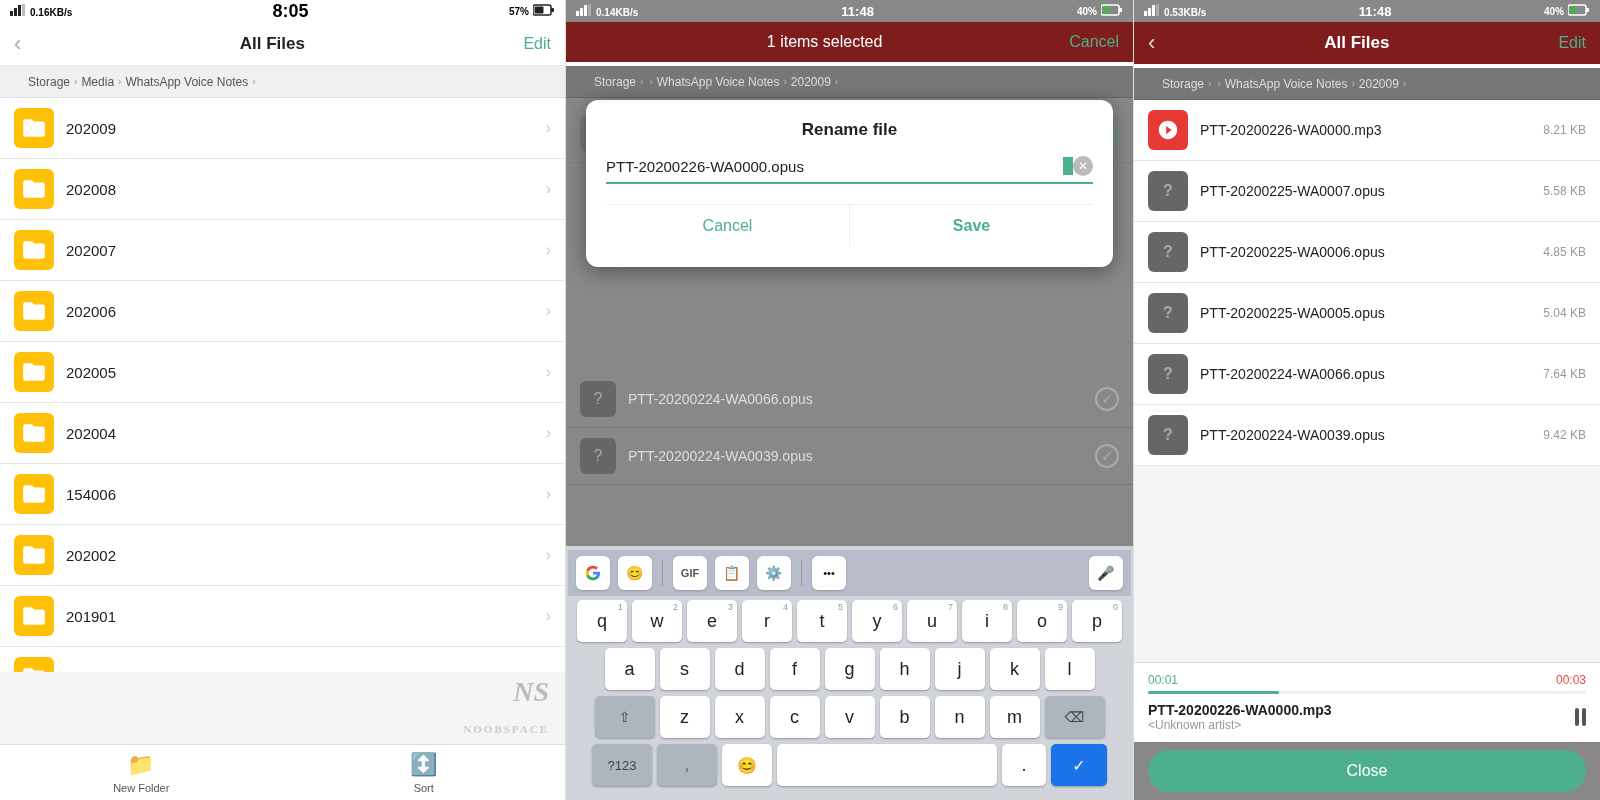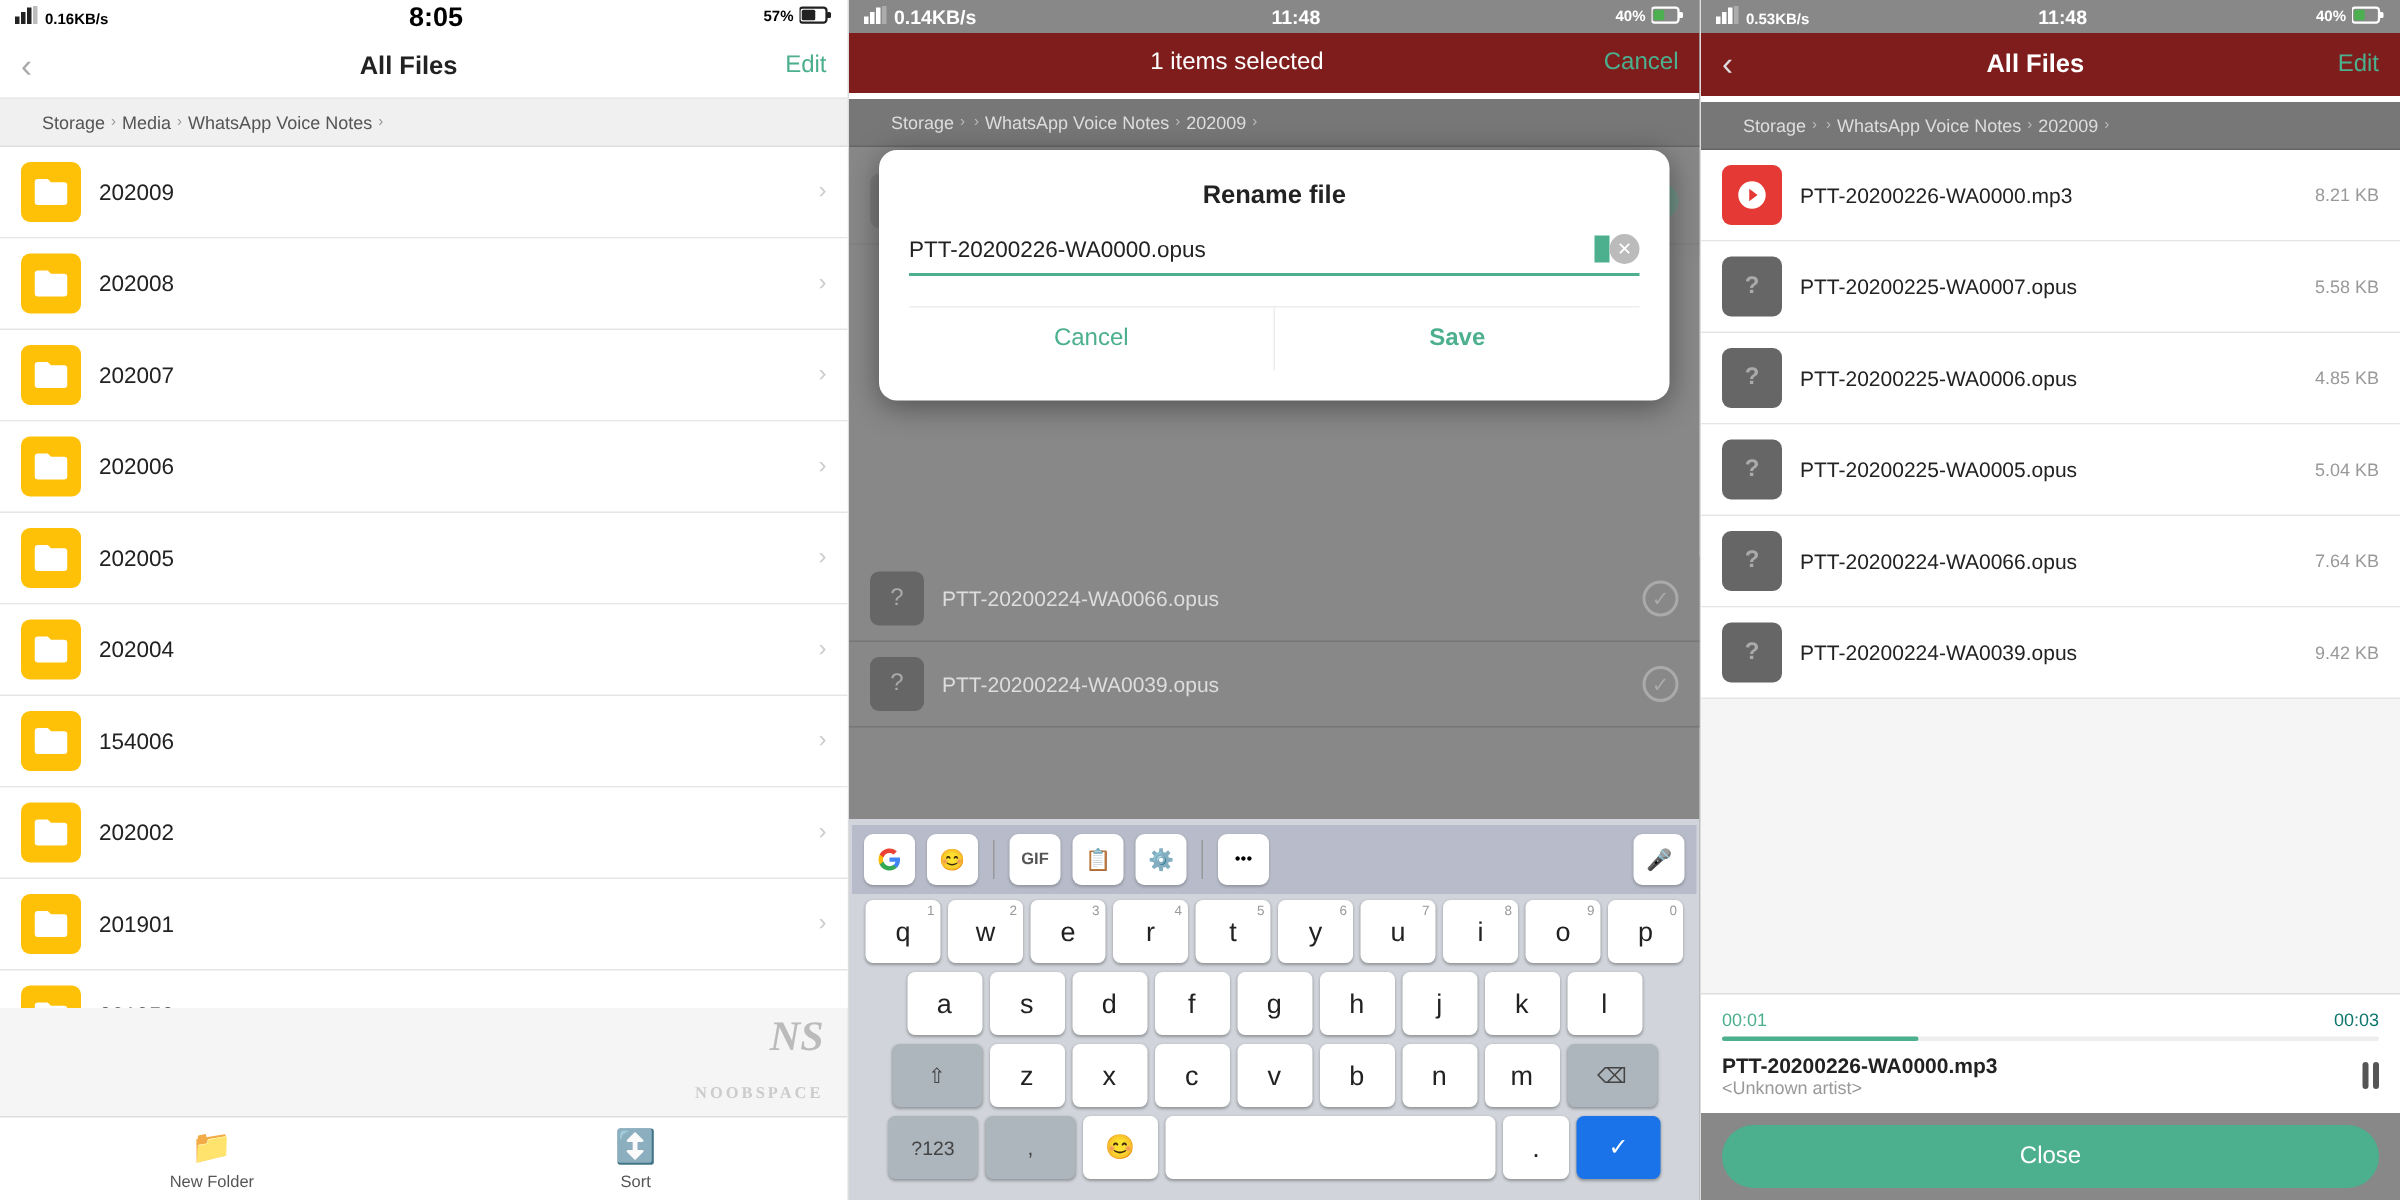--- a/index.html
+++ b/index.html
@@ -391,21 +391,21 @@
       padding: 10px 14px;
       border-top: 1px solid #ddd;
     }
     .audio-time-row {
       display: flex;
       justify-content: space-between;
       font-size: 12px;
       color: #4CAF8E;
       margin-bottom: 4px;
     }
-    .audio-time-end { color: #0f766e; }
+    .audio-time-end { color: #ef4444; }
     .audio-progress {
       height: 3px;
       background: #eee;
       border-radius: 2px;
       margin-bottom: 8px;
       position: relative;
     }
     .audio-progress-fill {
       height: 100%;
       background: #4CAF8E;
@@ -606,21 +606,21 @@
   <div class="status-bar dark">
     <div class="status-left">
       <span>
         <svg width="16" height="12" viewBox="0 0 16 12">
             <rect x="0" y="7" width="3" height="5" fill="white"></rect>
             <rect x="4" y="4" width="3" height="8" fill="white"></rect>
             <rect x="8" y="1" width="3" height="11" fill="white"></rect>
             <rect x="12" y="0" width="3" height="12" fill="white" opacity="0.3"></rect>
           </svg>
       </span>
-      <span style="font-size:13px; color:#fff;">0.14KB/s</span>
+      <span style="font-size:10px; color:#fff;">0.14KB/s</span>
     </div>
     <span style="font-size:13px; font-weight:700; color:#fff;">11:48</span>
     <div class="status-right">
       <span style="font-size:10px; color:#fff;">40%</span>
       <span>
         <svg width="22" height="12" viewBox="0 0 22 12">
             <rect x="0" y="1" width="18" height="10" rx="2" ry="2" fill="none" stroke="white" stroke-width="1.5"></rect>
             <rect x="18" y="4" width="3" height="4" rx="1" fill="white"></rect>
             <rect x="1.5" y="2.5" width="7" height="7" rx="1" fill="#4CAF50"></rect>
           </svg>

